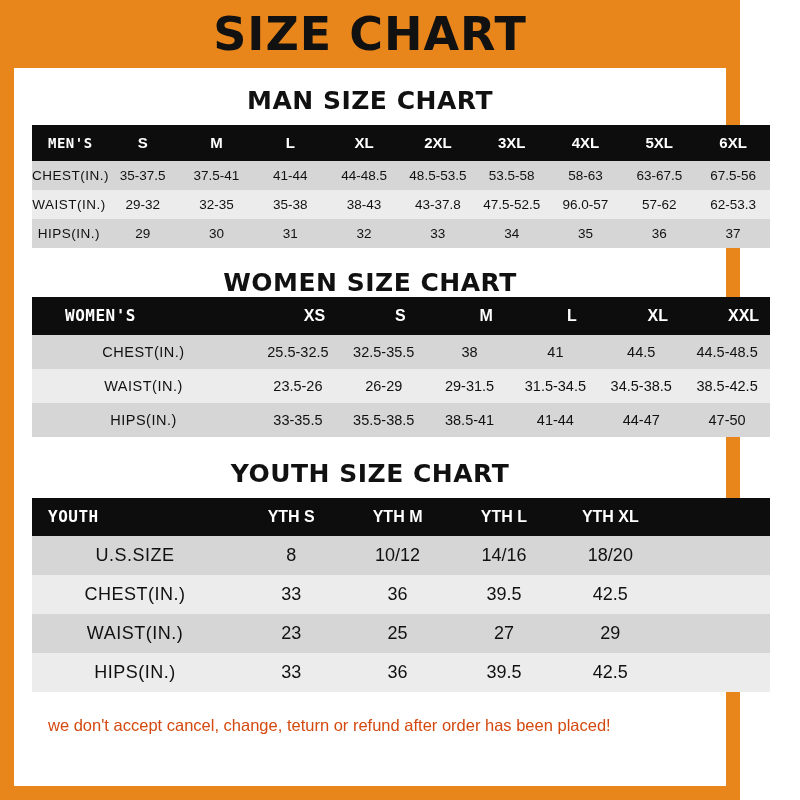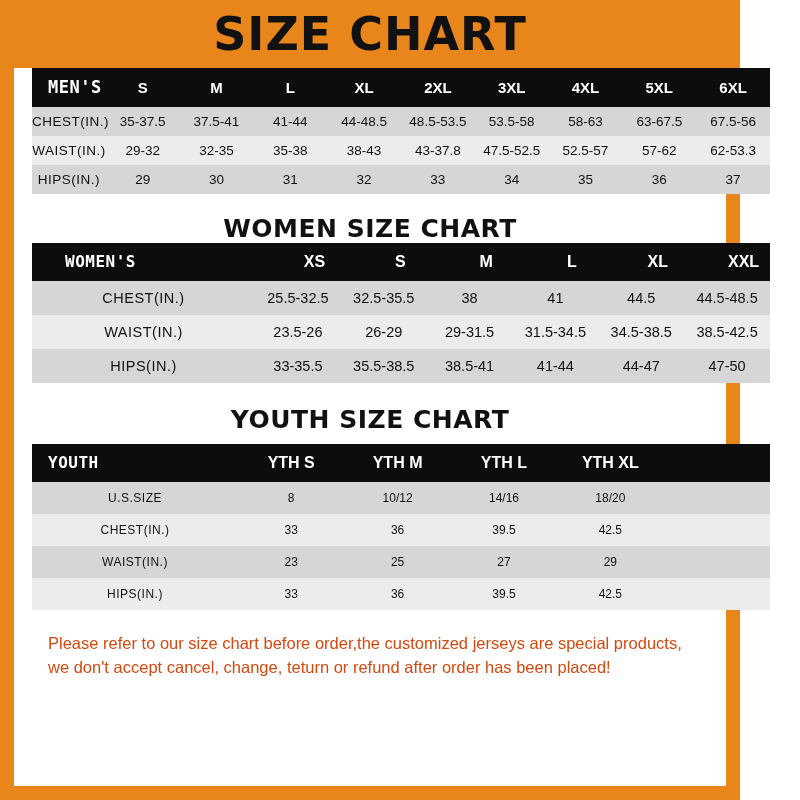--- a/index.html
+++ b/index.html
@@ -69,40 +69,40 @@
   }
   .chart thead th {
     padding: 9px 0 10px 0;
     font-size: 15px;
     font-weight: bold;
   }
   .chart thead th.corner {
     text-align: left;
     padding-left: 16px;
     font-family: "DejaVu Sans Mono", monospace;
-    font-size: 17px;
+    font-size: 14px;
     letter-spacing: 0.5px;
   }
   .chart tbody td {
     padding: 7px 0 7px 0;
     font-size: 13.5px;
     color: #111111;
   }
   .chart tbody td.rowlabel {
     font-size: 13.5px;
     letter-spacing: 0.5px;
   }
   .chart tbody tr.odd { background: #d6d6d6; }
   .chart tbody tr.even { background: #ececec; }
 
   
   #women-table thead th { font-size: 16px; padding-left: 33px; }
   #women-table tbody td { font-size: 14.5px; padding: 9px 0; }
   #youth-table thead th { font-size: 16px; margin-top: 8px; }
-  #youth-table tbody td { font-size: 12px; padding: 9px 0; }
+  #youth-table tbody td { font-size: 18px; padding: 9px 0; }
 
   .footer-note {
     margin: 22px 16px 0 16px;
     color: #d4490f;
     font-size: 16.5px;
     line-height: 1.45;
     text-align: left;
   }
   .footer-bottom {
     position: absolute;
@@ -115,20 +115,21 @@
 <body>
 
 <div class="page">
 
   <div class="header-bar">
     <div class="header-title">SIZE CHART</div>
   </div>
 
   <div class="content">
 
+    <div class="section-title t-man">MAN SIZE CHART</div>
     <table class="chart" id="man-table">
       <thead>
         <tr>
           <th class="corner">MEN'S</th>
           <th>S</th>
           <th>M</th>
           <th>L</th>
           <th>XL</th>
           <th>2XL</th>
           <th>3XL</th>
@@ -151,21 +152,21 @@
           <td>67.5-56</td>
         </tr>
         <tr class="even">
           <td class="rowlabel">WAIST(IN.)</td>
           <td>29-32</td>
           <td>32-35</td>
           <td>35-38</td>
           <td>38-43</td>
           <td>43-37.8</td>
           <td>47.5-52.5</td>
-          <td>52.5-57</td>
+          <td>96.0-57</td>
           <td>57-62</td>
           <td>62-53.3</td>
         </tr>
         <tr class="odd">
           <td class="rowlabel">HIPS(IN.)</td>
           <td>29</td>
           <td>30</td>
           <td>31</td>
           <td>32</td>
           <td>33</td>
@@ -263,20 +264,19 @@
           <td>33</td>
           <td>36</td>
           <td>39.5</td>
           <td>42.5</td>
           <td></td>
         </tr>
       </tbody>
     </table>
 
     <div class="footer-note">
-      <div>Please refer to our size chart before order,the customized jerseys are special products,</div>
       <div>we don't accept cancel, change, teturn or refund after order has been placed!</div>
     </div>
 
   </div>
 
   <div class="footer-bottom"></div>
 </div>
 
 </body></html>

